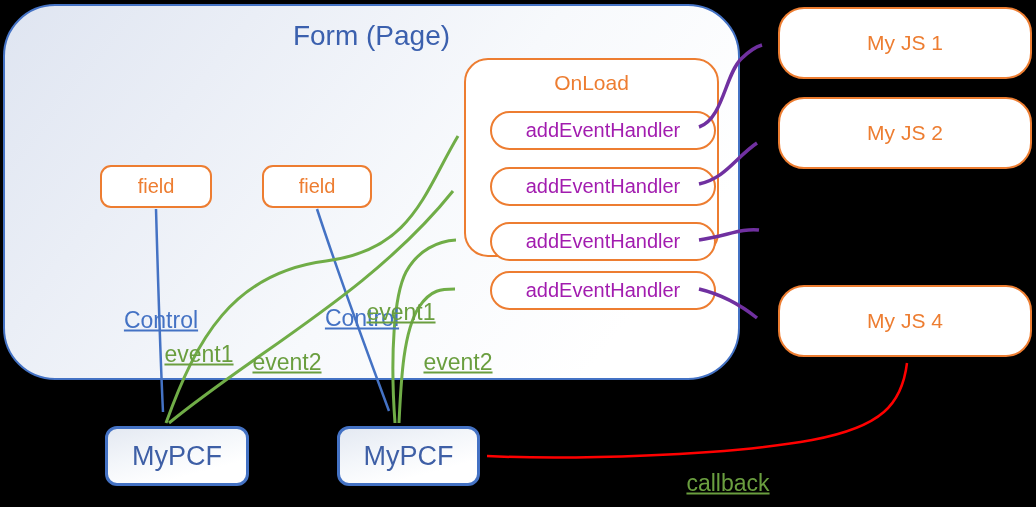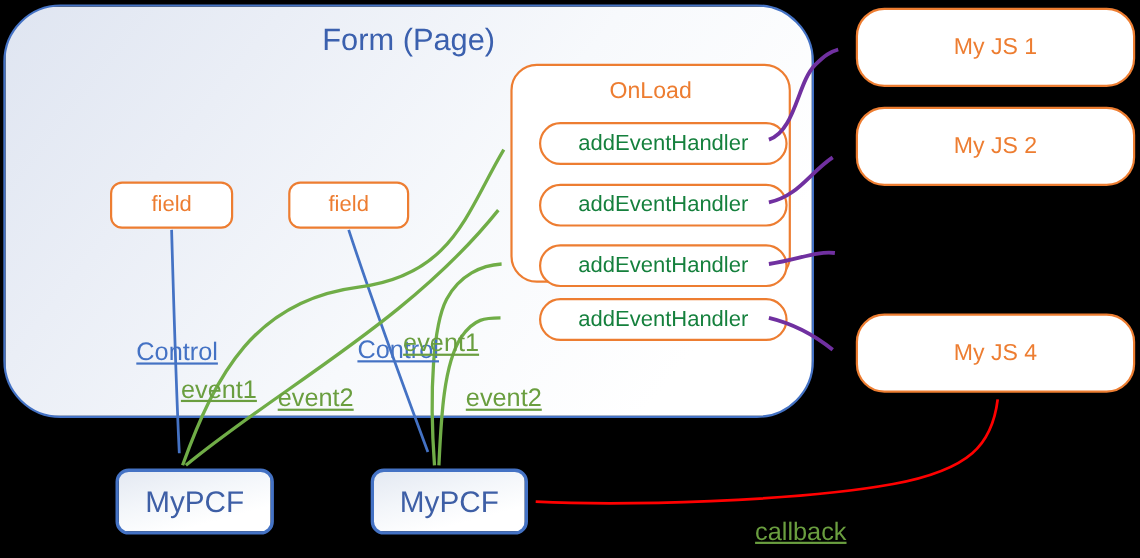--- a/index.html
+++ b/index.html
@@ -63,21 +63,21 @@
     text-align: center;
     font-size: 21px; color: #ED7D31;
   }
   .handler-box {
     position: absolute;
     left: 24px; width: 226px; height: 39px;
     border: 2.5px solid #ED7D31;
     border-radius: 20px;
     background: #ffffff;
     display: flex; align-items: center; justify-content: center;
-    font-size: 20px; color: #15803d;
+    font-size: 20px; color: #a21caf;
   }
   .handler-1 { top: 51px; }
   .handler-2 { top: 107px; }
   .handler-3 { top: 162px; }
   .handler-4 { top: 211px; }
 
   
   .myjs-box {
     position: absolute;
     left: 778px; width: 254px; height: 72px;

